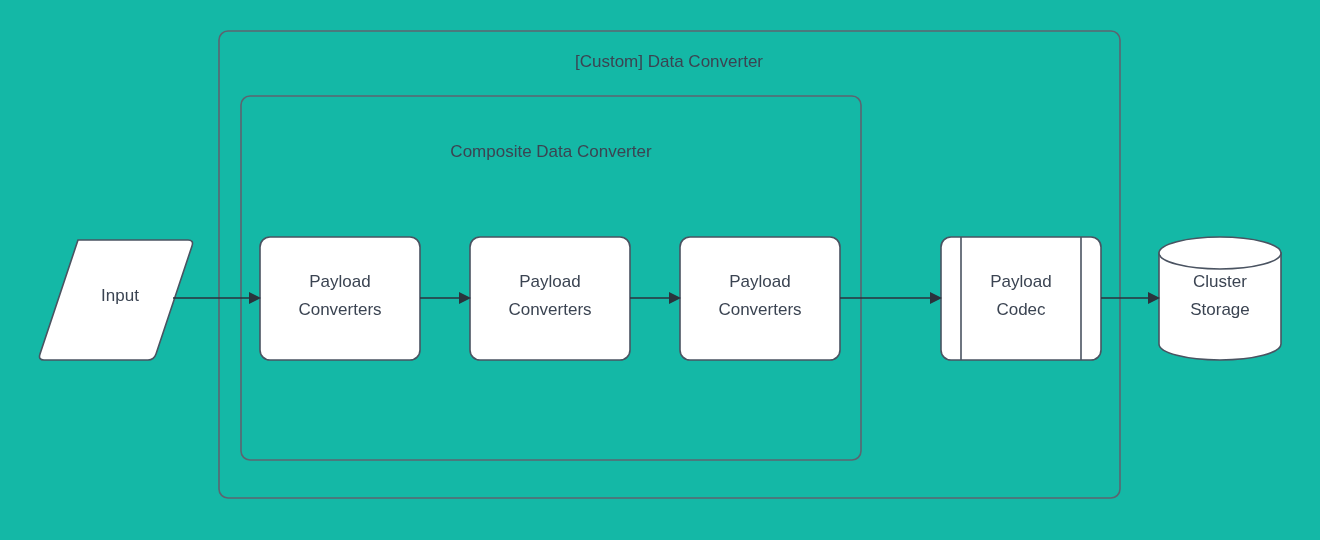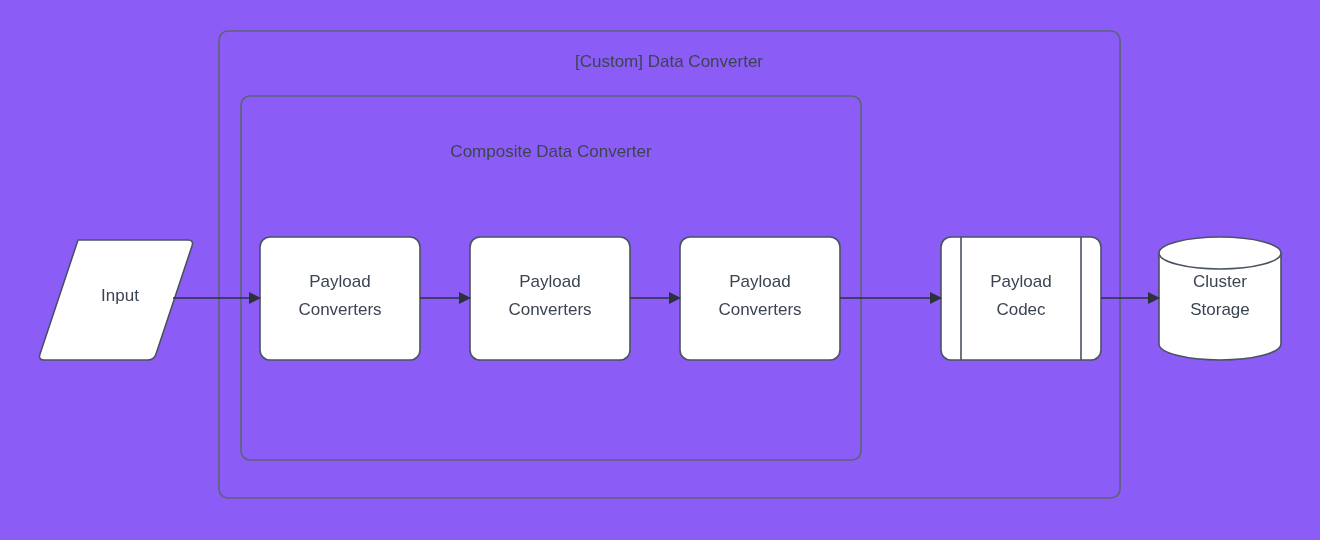--- a/index.html
+++ b/index.html
@@ -4,21 +4,21 @@
 <style>
   html, body {
     margin: 0;
     padding: 0;
     background: #ffffff;
   }
   #canvas {
     position: relative;
     width: 1320px;
     height: 540px;
-    background: #8b5cf6;
+    background: #14b8a6;
     font-family: "Liberation Sans", sans-serif;
     overflow: hidden;
   }
   #diagram-svg {
     position: absolute;
     top: 0;
     left: 0;
     width: 1320px;
     height: 540px;
   }

